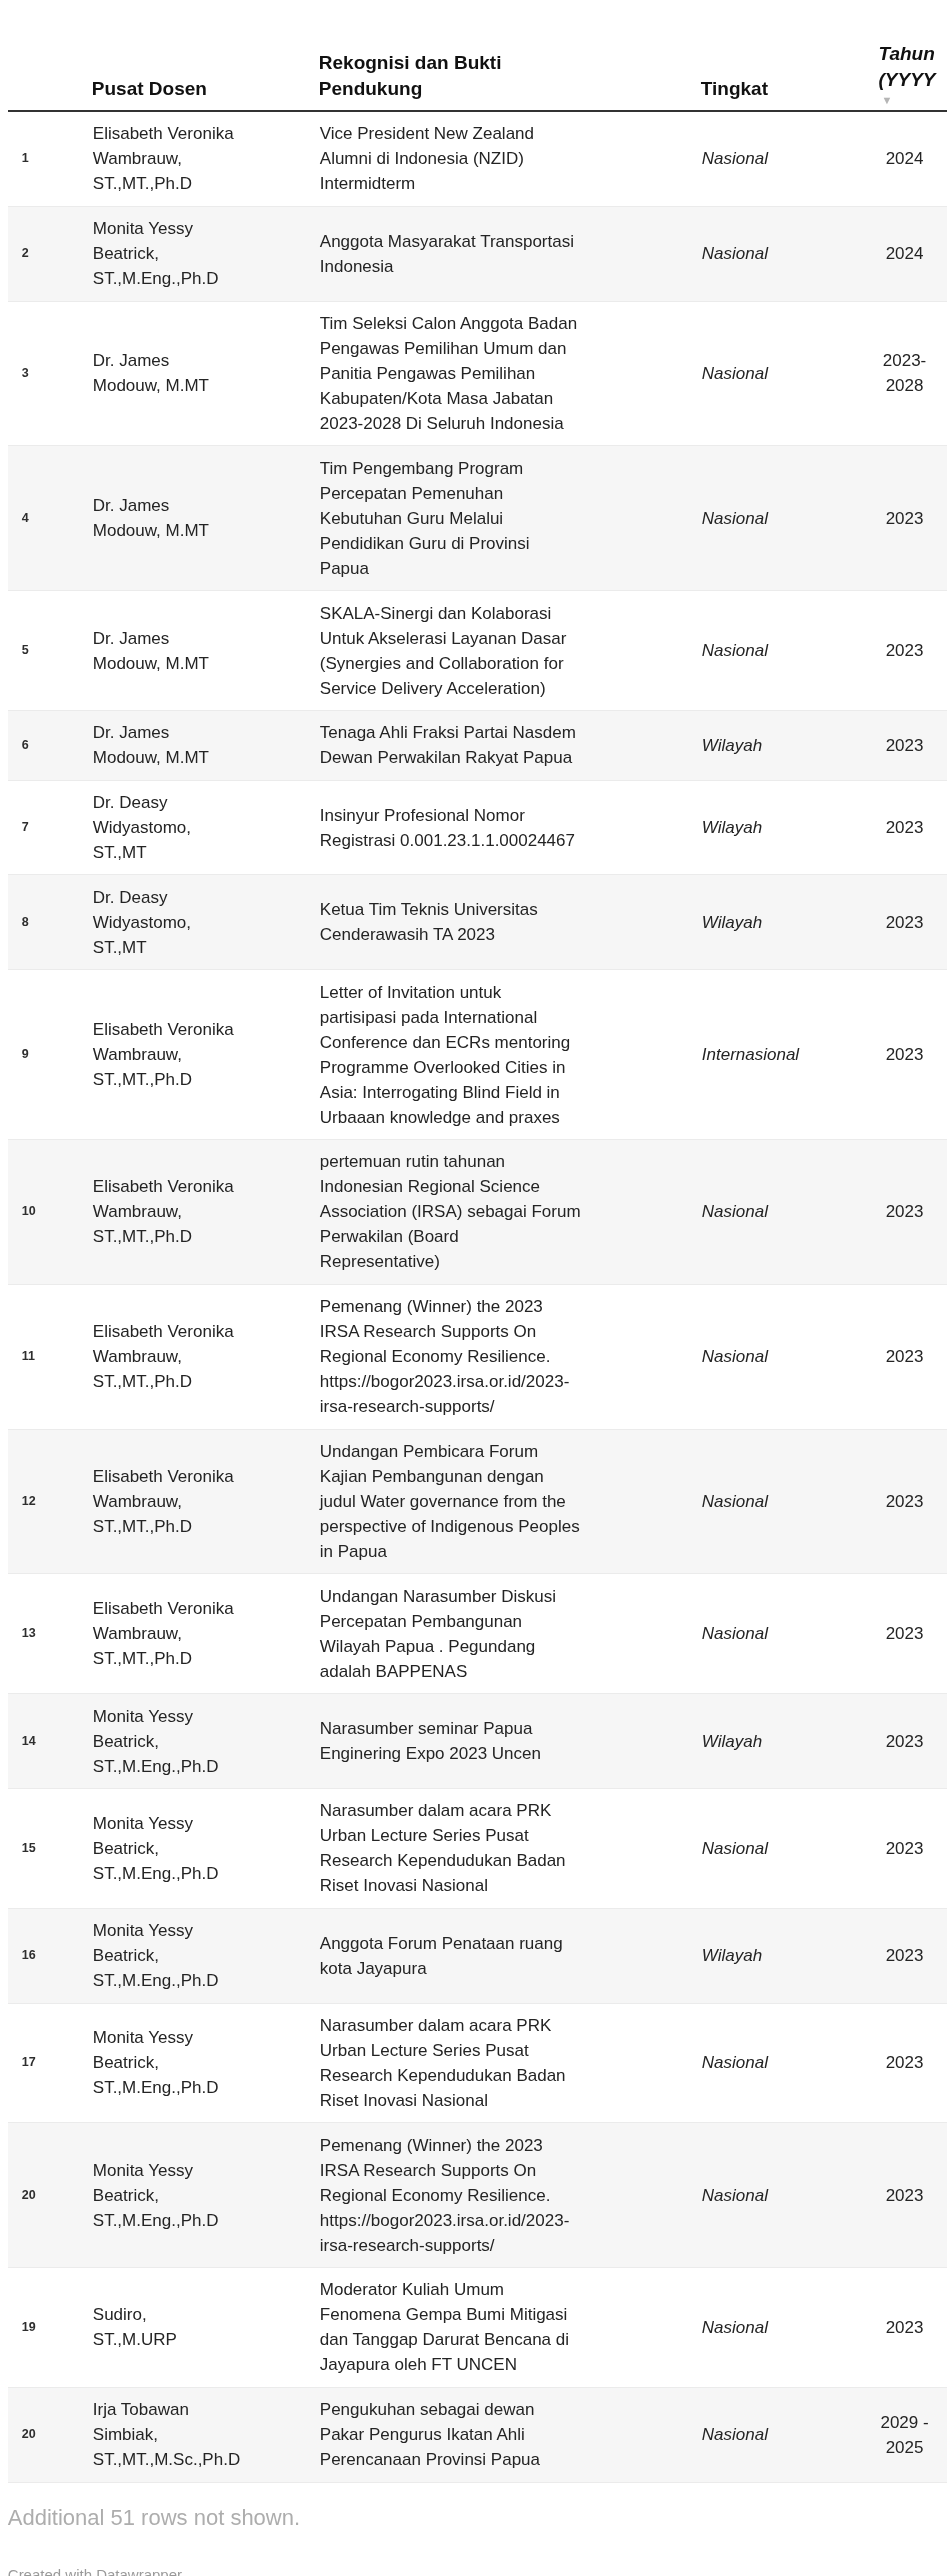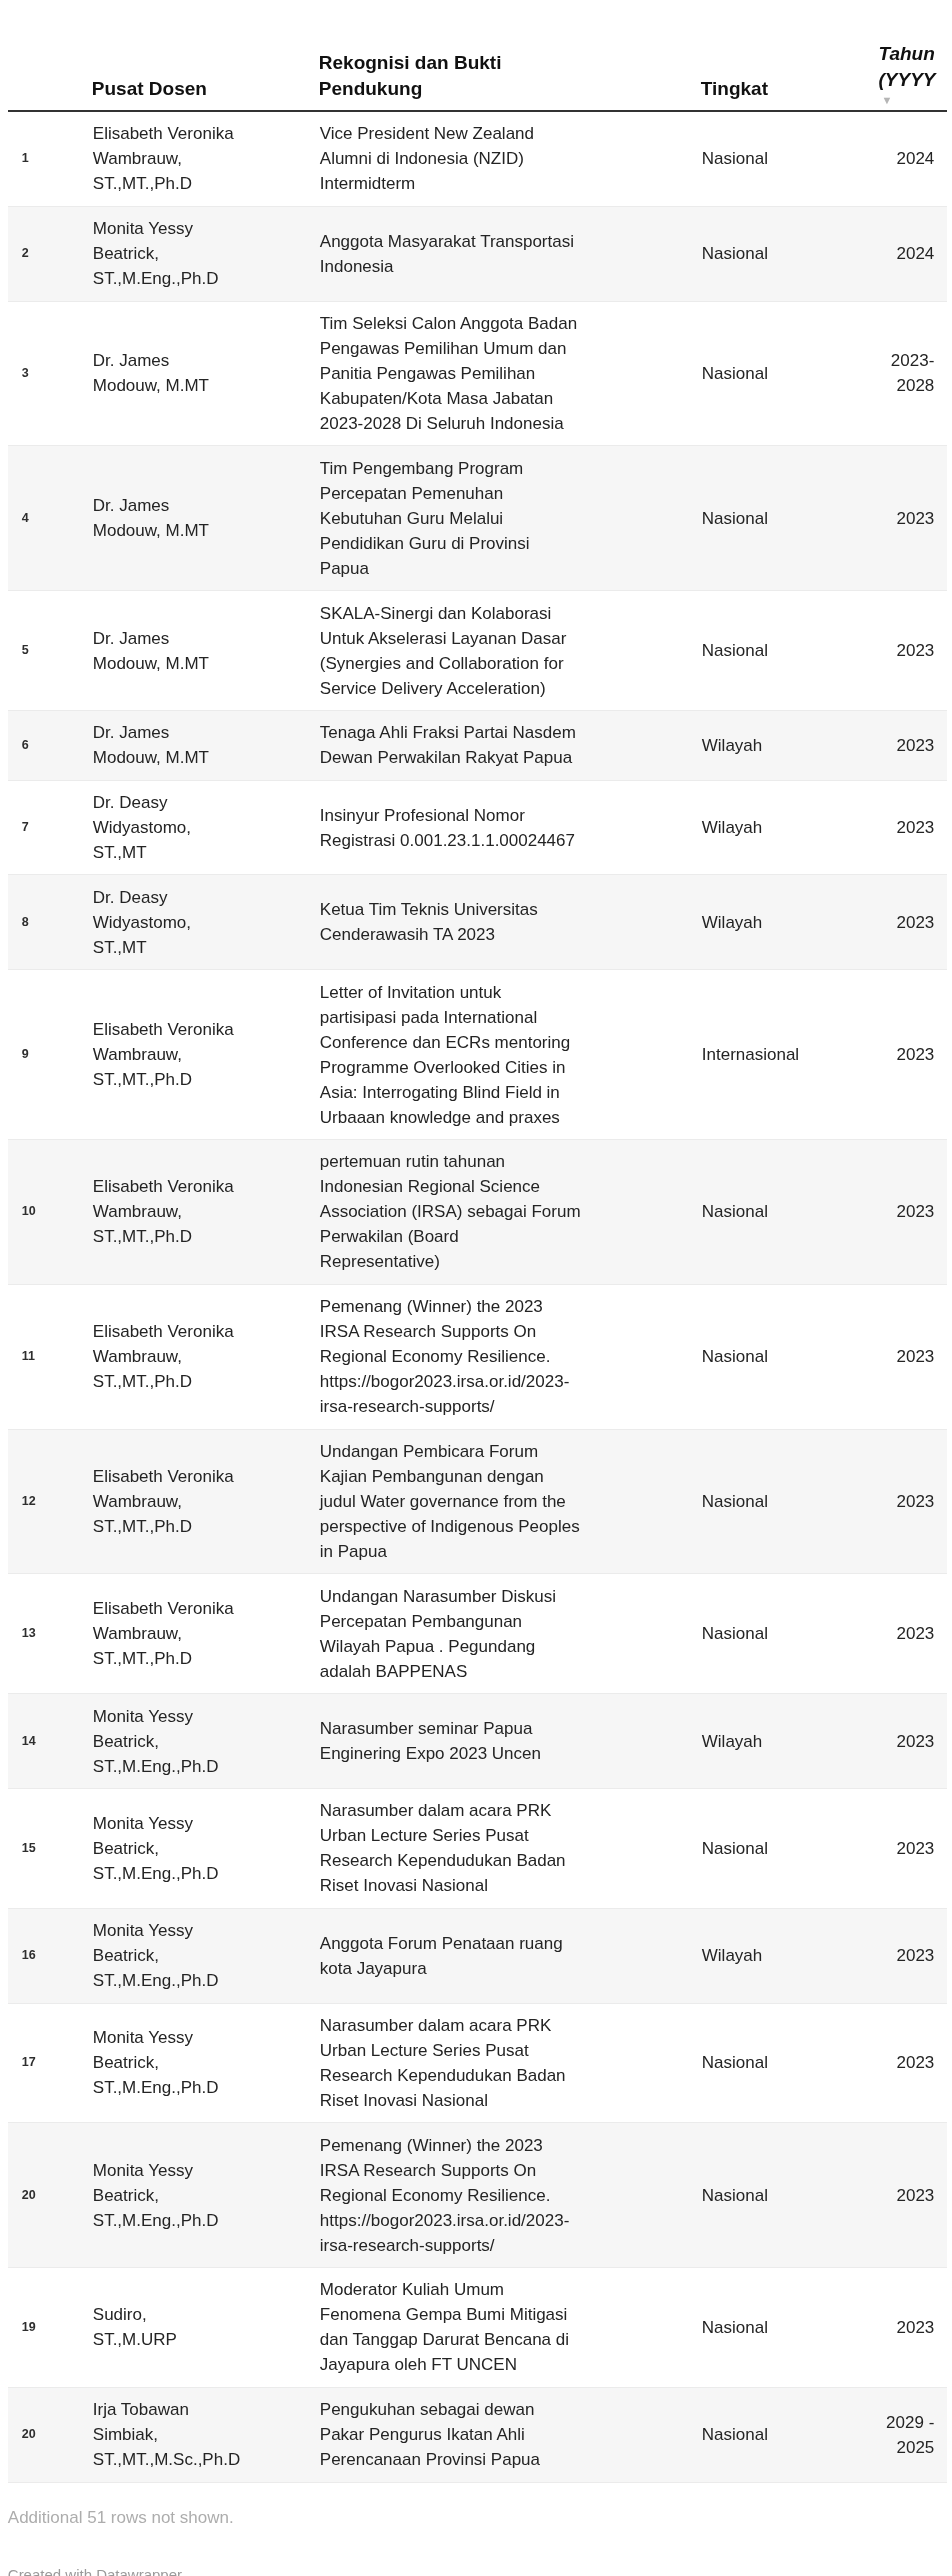--- a/index.html
+++ b/index.html
@@ -67,26 +67,26 @@
   }
   tbody tr:nth-child(even){background:var(--c-stripe);}
   td.c-num{
     padding-left:14px;
     font-weight:bold;
     font-size:12.5px;
     color:#2e2e2e;
   }
   td.c-nama{padding-right:84px;}
   td.c-rekognisi{padding-right:120px;word-wrap:break-word;}
-  td.c-tingkat{padding-right:7.8px;}
-  td.c-tahun{text-align:right;padding-right:12.5px;}
+  td.c-tingkat{padding-right:7.8px;font-style:italic;}
+  td.c-tahun{text-align:center;padding-right:12.5px;}
 
   .note{
     margin:23.4px 0 0 7.8px;
-    font-size:17px;
+    font-size:22px;
     line-height:23.4px;
     color:var(--c-note);
   }
   .credit{
     margin:36px 0 22px 7.8px;
     font-size:15px;
     line-height:19px;
     color:var(--c-credit);
   }
 </style>

